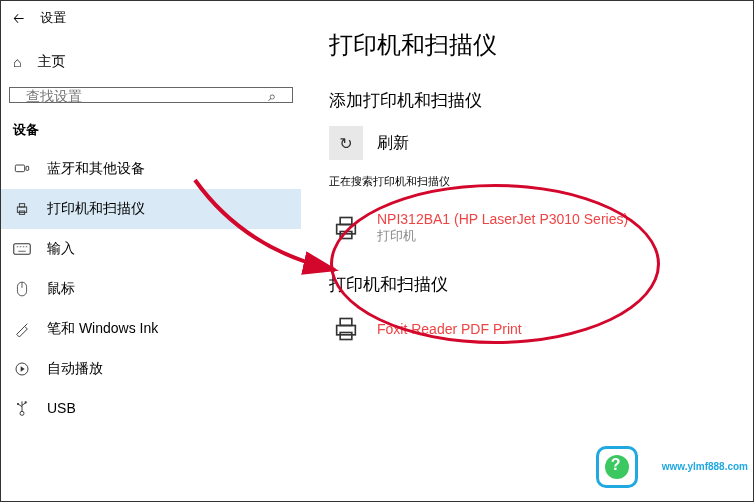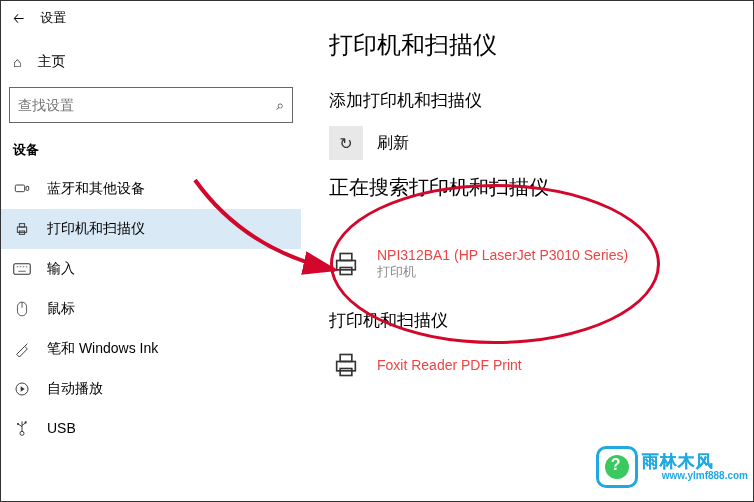--- a/index.html
+++ b/index.html
@@ -35,24 +35,24 @@
     align-items: center;
     gap: 16px;
     padding: 10px 12px 16px 12px;
     margin-top: 8px;
   }
   .home-icon { font-size: 14px; }
   .home-label { font-size: 14px; }
   .searchbox {
     margin: 0 8px 18px 8px;
     border: 1px solid #666;
-    height: 36px;
-    display: flex;
-    align-items: center;
-    padding: 0 8px;
+    height: 16px;
+    display: flex;
+    align-items: flex-start;
+    padding: 0 16px;
     color: #555;
   }
   .searchbox input {
     border: none;
     outline: none;
     flex: 1;
     font-size: 14px;
     color: #555;
     background: transparent;
   }
@@ -106,22 +106,22 @@
     width: 34px;
     height: 34px;
     background: #e8e8e8;
     display: flex;
     align-items: center;
     justify-content: center;
     font-size: 16px;
     color:#333;
   }
   .searching {
-    font-size: 20px;
-    margin-bottom: 40px;
+    font-size: 11px;
+    margin-bottom: 16px;
   }
   .device-row {
     display: flex;
     align-items: center;
     gap: 14px;
     padding: 6px 0 22px 0;
   }
   .device-icon {
     width: 34px;
     height: 34px;
@@ -338,16 +338,15 @@
     </marker>
   </defs>
   <path d="M10,10 Q60,80 150,100" stroke="#d3062b" stroke-width="4" fill="none" marker-end="url(#ah)"></path>
 </svg>
 
 <div class="watermark">
   <div class="wm-badge">
     <div class="wm-inner"></div>
   </div>
   <div class="wm-text">
-    <span class="wm-cn">雨林木风</span>
     <span class="wm-url">www.ylmf888.com</span>
   </div>
 </div>
 
 </body></html>

